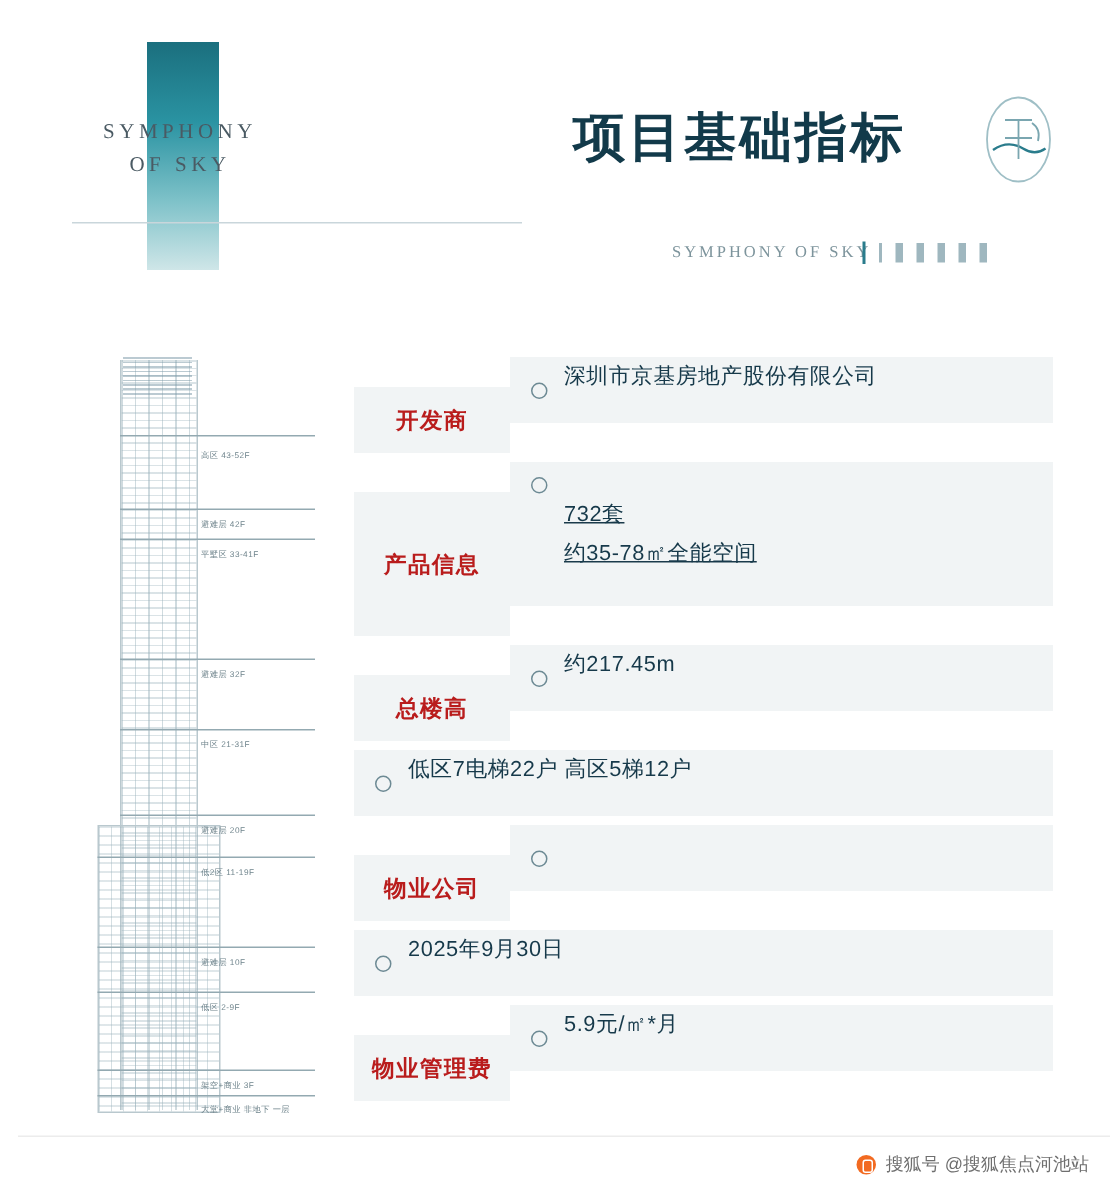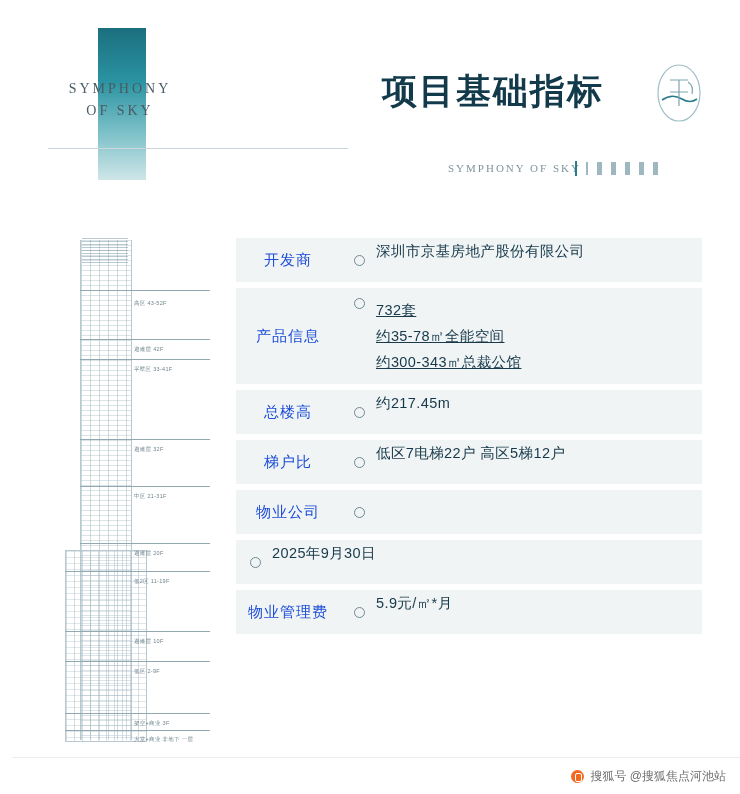--- a/index.html
+++ b/index.html
@@ -153,27 +153,28 @@
   }
   .row {
     display: flex;
     align-items: stretch;
     margin-bottom: 6px;
   }
   .row .label {
     width: 104px;
     flex: 0 0 104px;
     background: #f1f4f5;
-    color: #1d4ed8;
+    color: #b91c1c;
     font-size: 15px;
-    font-weight: normal;
+    font-weight: bold;
     letter-spacing: 1px;
     display: flex;
     align-items: center;
     justify-content: center;
+    margin-top: 20px;
   }
   .row .value {
     flex: 1;
     background: #f1f4f5;
     display: flex;
     padding-left: 14px;
     box-sizing: border-box;
   }
   .bullet {
     flex: 0 0 auto;
@@ -312,35 +313,33 @@
         </div>
       </div>
     </div>
     <div class="row h-multi">
       <div class="label">产品信息</div>
       <div class="value">
         <span class="bullet"></span>
         <div>
           <div class="value-text">732套</div>
           <div class="value-text">约35-78㎡全能空间</div>
-          <div class="value-text">约300-343㎡总裁公馆</div>
         </div>
       </div>
     </div>
     <div class="row h-single">
       <div class="label">总楼高</div>
       <div class="value">
         <span class="bullet"></span>
         <div>
           <div class="value-text">约217.45m</div>
         </div>
       </div>
     </div>
     <div class="row h-single">
-      <div class="label">梯户比</div>
       <div class="value">
         <span class="bullet"></span>
         <div>
           <div class="value-text">低区7电梯22户  高区5梯12户</div>
         </div>
       </div>
     </div>
     <div class="row h-single">
       <div class="label">物业公司</div>
       <div class="value">

